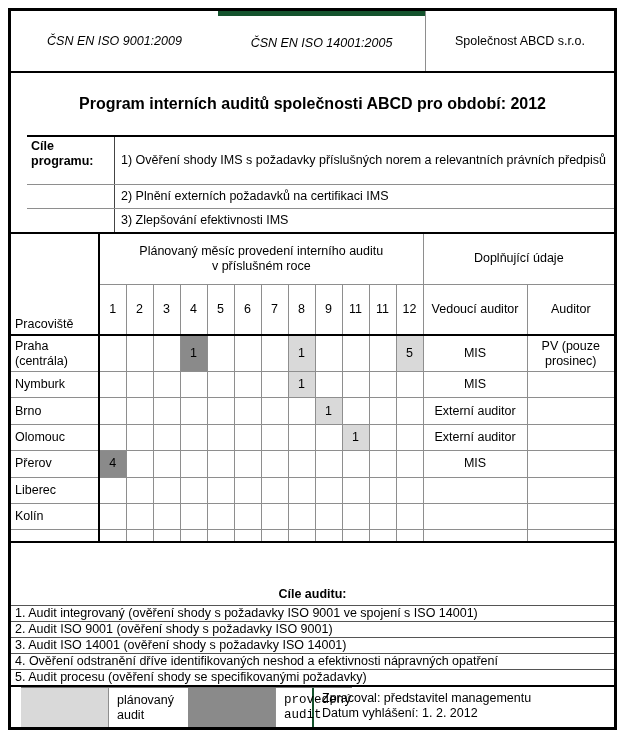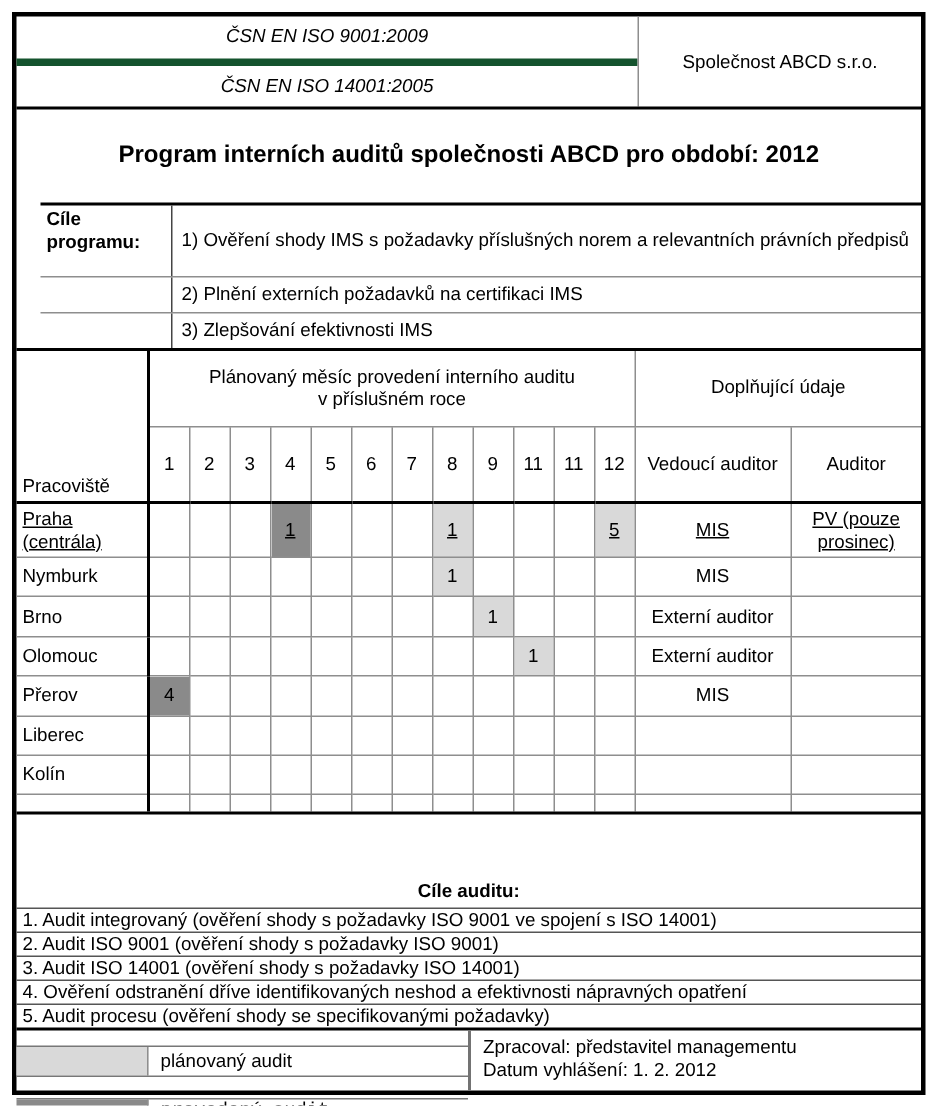--- a/index.html
+++ b/index.html
@@ -3,21 +3,21 @@
 <meta charset="utf-8">
 <style>
   html,body{margin:0;padding:0;background:#fff;}
   .sheet{position:relative;width:625px;height:737px;background:#fff;
          font-family:"Liberation Sans","DejaVu Sans",sans-serif;color:#000;}
   .doc{position:absolute;left:8px;top:8px;width:603px;height:716px;
        border:3px solid #000;display:flex;flex-direction:column;font-size:12.5px;line-height:1.2;}
 
   
   .top{flex:0 0 60px;display:flex;}
-  .top-left{width:414px;display:flex;flex-direction:column;}
+  .top-left{width:414px;display:flex;flex-direction:row;}
   .std{flex:1;display:flex;align-items:center;justify-content:center;font-style:italic;}
   .bt{border-top:5px solid #14532d;}
   .top-right{flex:1;border-left:1px solid #8e8e8e;display:flex;align-items:center;justify-content:center;}
 
   
   .title{flex:0 0 62px;border-top:2px solid #000;display:flex;align-items:center;justify-content:center;
          font-weight:bold;font-size:16px;}
 
   
   .goals{flex:0 0 93px;border-top:2px solid #000;display:flex;flex-direction:column;margin-left:16px;}
@@ -27,21 +27,21 @@
   .g-label{width:88px;border-right:1px solid #444;padding:2px 4px;box-sizing:border-box;font-weight:bold;}
   .g-text{flex:1;padding:2px 6px;display:flex;align-items:center;}
 
   
   .tbl-wrap{flex:0 0 307px;border-top:2px solid #000;}
   table{border-collapse:collapse;border-style:hidden;table-layout:fixed;width:100%;height:100%;}
   td{border:1px solid #8e8e8e;padding:0 2px;overflow:hidden;}
   tr.h1{height:50px;}
   tr.h2{height:51px;}
   tbody tr{height:26px;}
-  tbody tr:first-child{height:36px;text-decoration:underline;}
+  tbody tr:first-child{height:36px;}
   tbody tr.empty{height:11px;}
   tbody tr.empty td{line-height:0;padding:0;}
   .wp-hd{border-right:2px solid #000;border-bottom:2px solid #000;vertical-align:bottom;
          text-align:left;padding:2px 4px;}
   .mh{text-align:center;vertical-align:middle;}
   .dh{text-align:center;vertical-align:middle;}
   tr.h2 td{border-bottom:2px solid #000;text-align:center;vertical-align:middle;}
   td.wp{border-right:2px solid #000;text-align:left;padding:1px 4px;vertical-align:middle;}
   td.mc{text-align:center;vertical-align:middle;}
   td.mc.planned{background:var(--planned,#d9d9d9);}
@@ -50,21 +50,21 @@
 
   
   .agoals{flex:0 0 109px;border-top:2px solid #000;display:flex;flex-direction:column;}
   .ag-title{flex:0 0 22px;border-bottom:1px solid #555;font-weight:bold;text-align:right;
             display:flex;align-items:center;justify-content:center;margin-top:40px;}
   .ag-item{flex:1;display:flex;align-items:center;padding:0 4px;}
   .ag-item + .ag-item{border-top:1px solid #555;}
 
   
   .footer{flex:1;border-top:2px solid #000;display:flex;min-height:0;}
-  .legend{width:301px;border-right:2px solid #737373;display:flex;flex-direction:column;}
+  .legend{width:301px;border-right:2px solid #14532d;display:flex;flex-direction:row;}
   .lg-row{display:flex;}
   .lg-row + .lg-row{border-top:1px solid #777;}
   .lg-sp1{flex:0 0 10px;}
   .lg-planned{flex:0 0 19px;}
   .lg-sp2{flex:0 0 14px;}
   .lg-done{flex:1;}
   .lg-swatch{width:88px;border-right:1px solid #8e8e8e;box-sizing:border-box;}
   .lg-swatch.planned{background:var(--planned,#d9d9d9);}
   .lg-swatch.done{background:var(--done,#8a8a8a);}
   .lg-label{flex:1;display:flex;align-items:center;padding-left:8px;}

